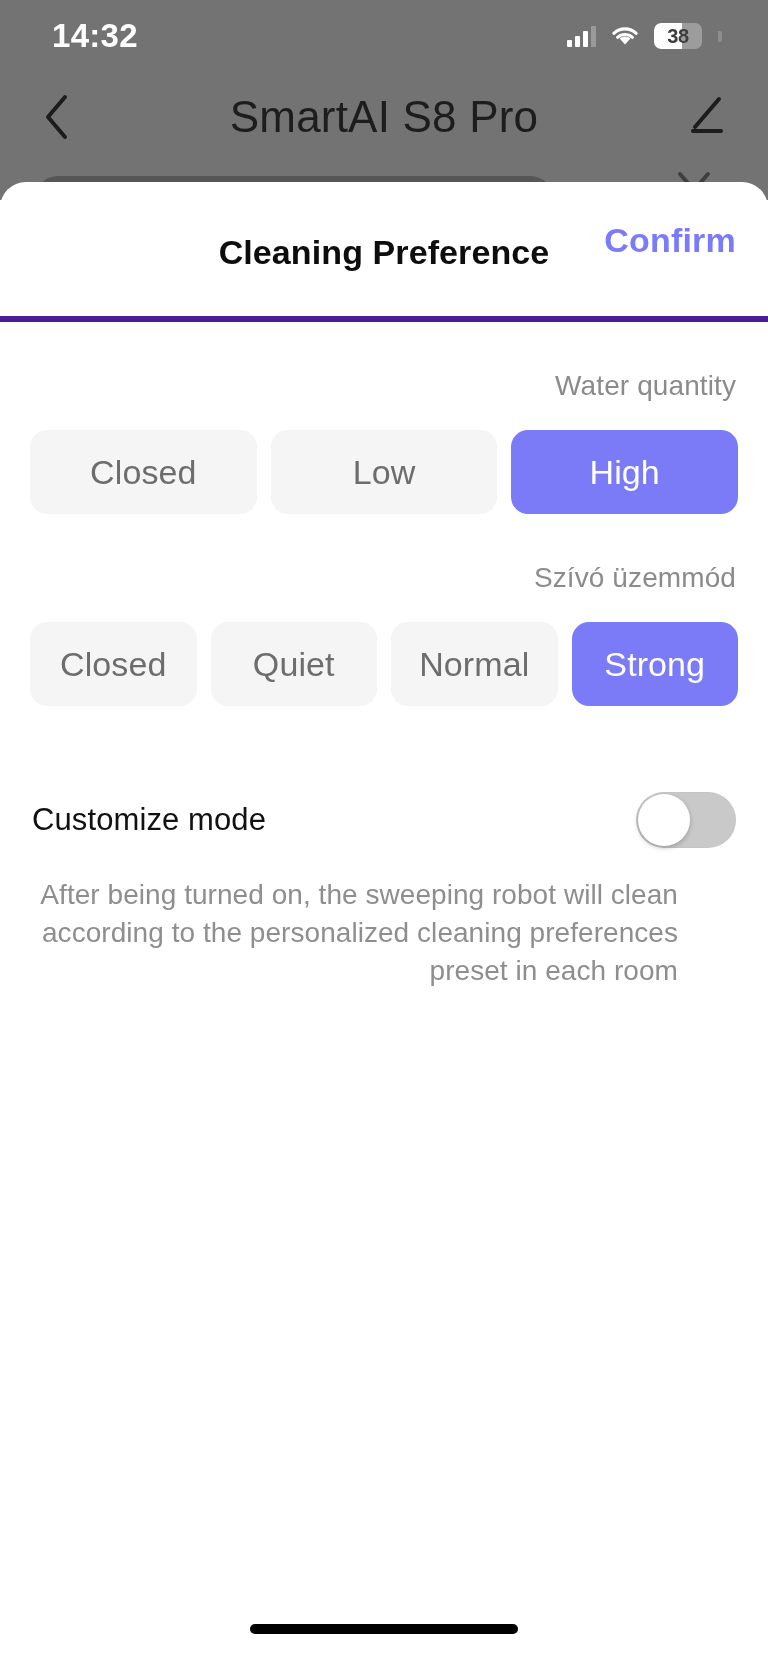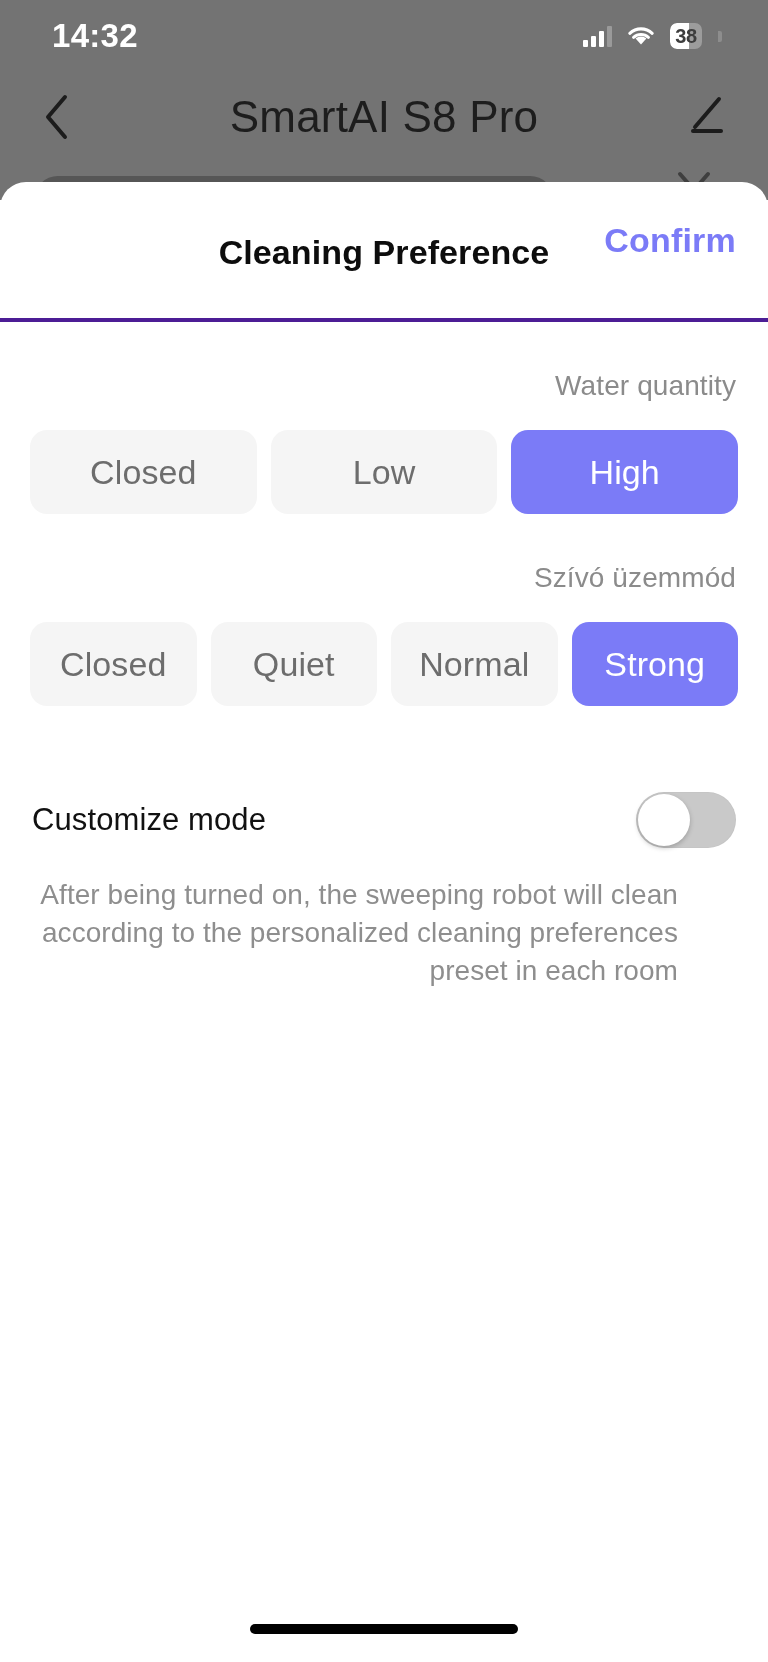--- a/index.html
+++ b/index.html
@@ -42,21 +42,21 @@
     display:flex; align-items:flex-end; gap:3px; height:22px;
   }
   .sig i { display:block; width:5px; background:#ffffff; border-radius:1px; }
   .sig i:nth-child(1){ height:7px; }
   .sig i:nth-child(2){ height:11px; }
   .sig i:nth-child(3){ height:16px; }
   .sig i:nth-child(4){ height:21px; background:#9a9a9a; }
   .wifi { width:30px; height:22px; }
   .battery {
     position:relative;
-    width:32px; height:26px;
+    width:48px; height:26px;
     border-radius:7px;
     background:#9c9c9c;
     display:flex; align-items:center;
     overflow:hidden;
   }
   .battery .fill {
     position:absolute; left:0; top:0;
     height:100%; width:58%;
     background:#ffffff;
     border-radius:7px 0 0 7px;
@@ -113,21 +113,21 @@
   
   .sheet {
     position:absolute; left:0; top:182px;
     width:768px; height:1480px;
     background:#ffffff;
     border-radius:26px 26px 0 0;
   }
   .sheet-header {
     position:relative;
     height:140px;
-    border-bottom:4px solid #4c1d95;
+    border-bottom:6px solid #4c1d95;
   }
   .sheet-title {
     position:absolute; left:0; top:0;
     width:768px; height:140px;
     display:flex; align-items:center; justify-content:center;
     font-size:34px; font-weight:700;
     color:#0d0d0d;
     letter-spacing:0.1px;
   }
   .sheet-confirm {

